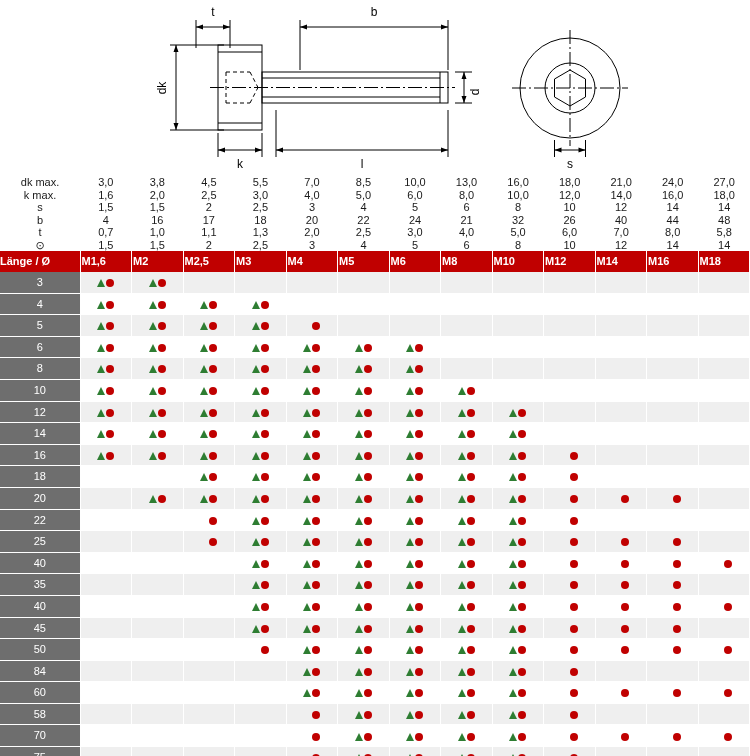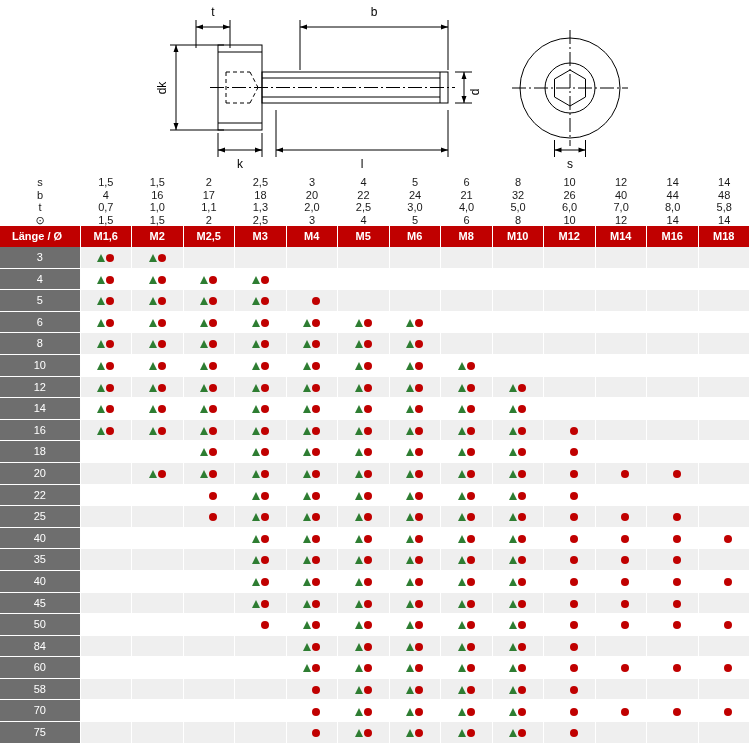--- a/index.html
+++ b/index.html
@@ -20,24 +20,24 @@
 
   
   table { border-collapse:collapse; table-layout:fixed; width:750px; }
   .spec td { text-align:center; font-size:11px; padding:0; height:12.5px; line-height:12.5px; }
   .spec td.lbl { text-align:center; font-size:11px; }
   .col-label { width:80px; }
 
   
   .hdr td {
     background:#c00000; color:#fff; font-weight:bold; font-size:11px;
-    text-align:center; height:19px; line-height:19px;
+    height:19px; line-height:19px;
     border-right:1px solid #ffffff;
   }
-  .hdr td.lbl { text-align:left; padding-left:12px; }
+  .hdr td.lbl { text-align:left; padding-left:0; }
 
   
   .grid { border-collapse:collapse; table-layout:fixed; width:750px; }
   .grid td {
     height:18.6px; line-height:18.6px; text-align:center; font-size:11px;
     border-right:1px solid #ffffff;
     border-bottom:1px solid #ffffff;
   }
   .grid td.len {
     width:80px; background:#6e6e6e; color:#ffffff; text-align:center;
@@ -155,20 +155,52 @@
     </svg>
   </div>
 
   <table class="spec">
     <colgroup>
       <col class="col-label">
       <col span="13" style="width:51.5px">
     </colgroup>
     <tbody>
         <tr>
+          <td class="lbl">dk max.</td>
+          <td>3,0</td>
+          <td>3,8</td>
+          <td>4,5</td>
+          <td>5,5</td>
+          <td>7,0</td>
+          <td>8,5</td>
+          <td>10,0</td>
+          <td>13,0</td>
+          <td>16,0</td>
+          <td>18,0</td>
+          <td>21,0</td>
+          <td>24,0</td>
+          <td>27,0</td>
+        </tr>
+        <tr>
+          <td class="lbl">k max.</td>
+          <td>1,6</td>
+          <td>2,0</td>
+          <td>2,5</td>
+          <td>3,0</td>
+          <td>4,0</td>
+          <td>5,0</td>
+          <td>6,0</td>
+          <td>8,0</td>
+          <td>10,0</td>
+          <td>12,0</td>
+          <td>14,0</td>
+          <td>16,0</td>
+          <td>18,0</td>
+        </tr>
+        <tr>
           <td class="lbl">s</td>
           <td>1,5</td>
           <td>1,5</td>
           <td>2</td>
           <td>2,5</td>
           <td>3</td>
           <td>4</td>
           <td>5</td>
           <td>6</td>
           <td>8</td>

